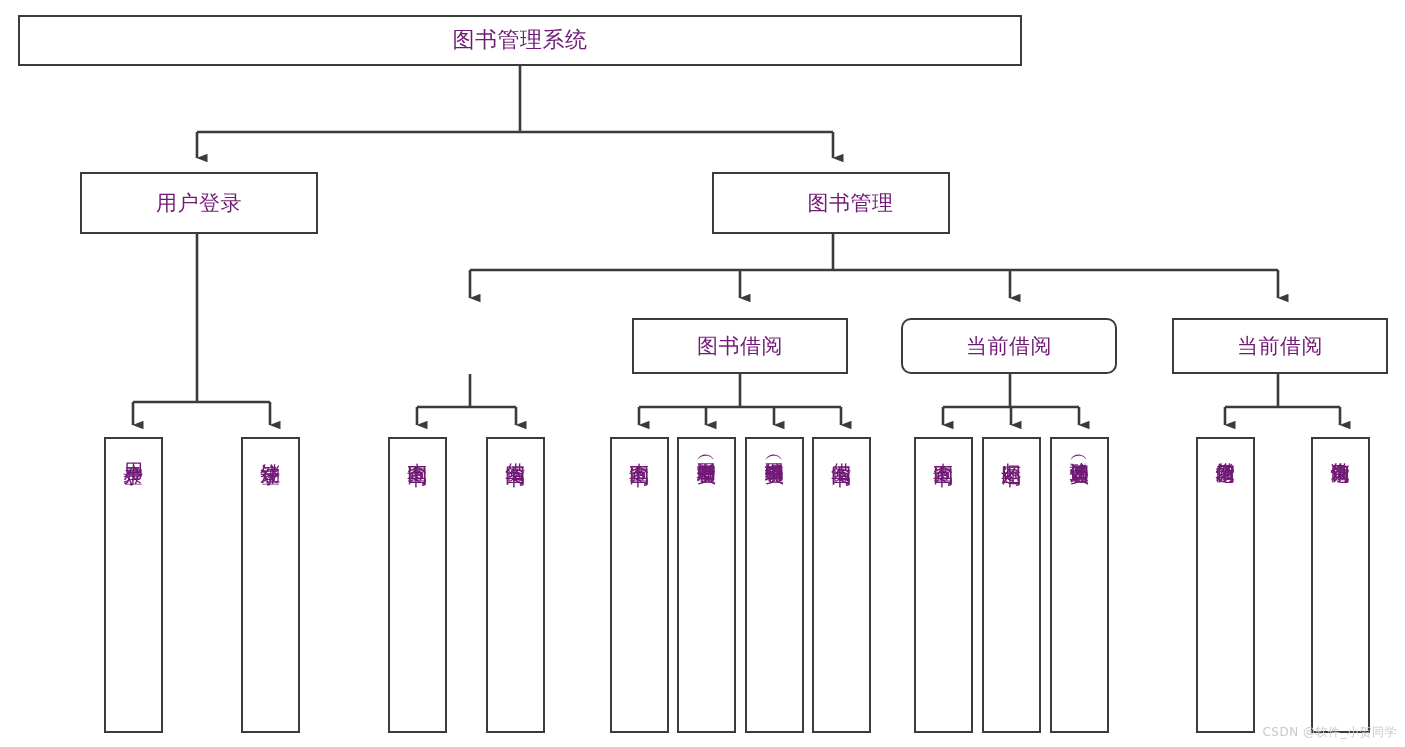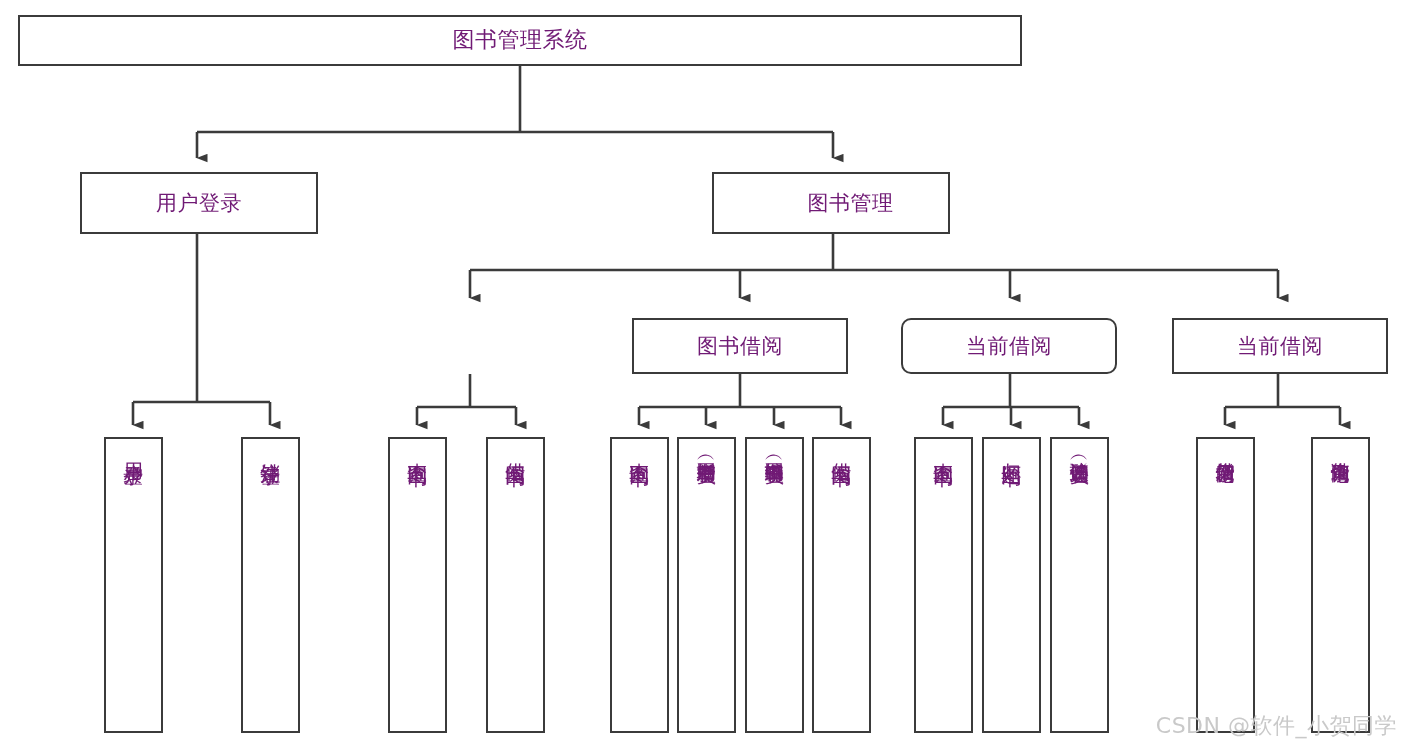--- a/index.html
+++ b/index.html
@@ -64,21 +64,21 @@
     white-space: nowrap;
   }
   .node.vertical.tight .label {
     font-size: 19px;
     letter-spacing: 0.5px;
   }
   .watermark {
     position: absolute;
     right: 8px;
     bottom: 6px;
-    font-size: 22px;
+    font-size: 12px;
     color: #c9c9c9;
     letter-spacing: 0.5px;
     white-space: nowrap;
     z-index: 5;
     font-family: "DejaVu Sans", "Liberation Sans", sans-serif;
     margin-top: 32px;
   }
 </style>
 </head>
 <body>

